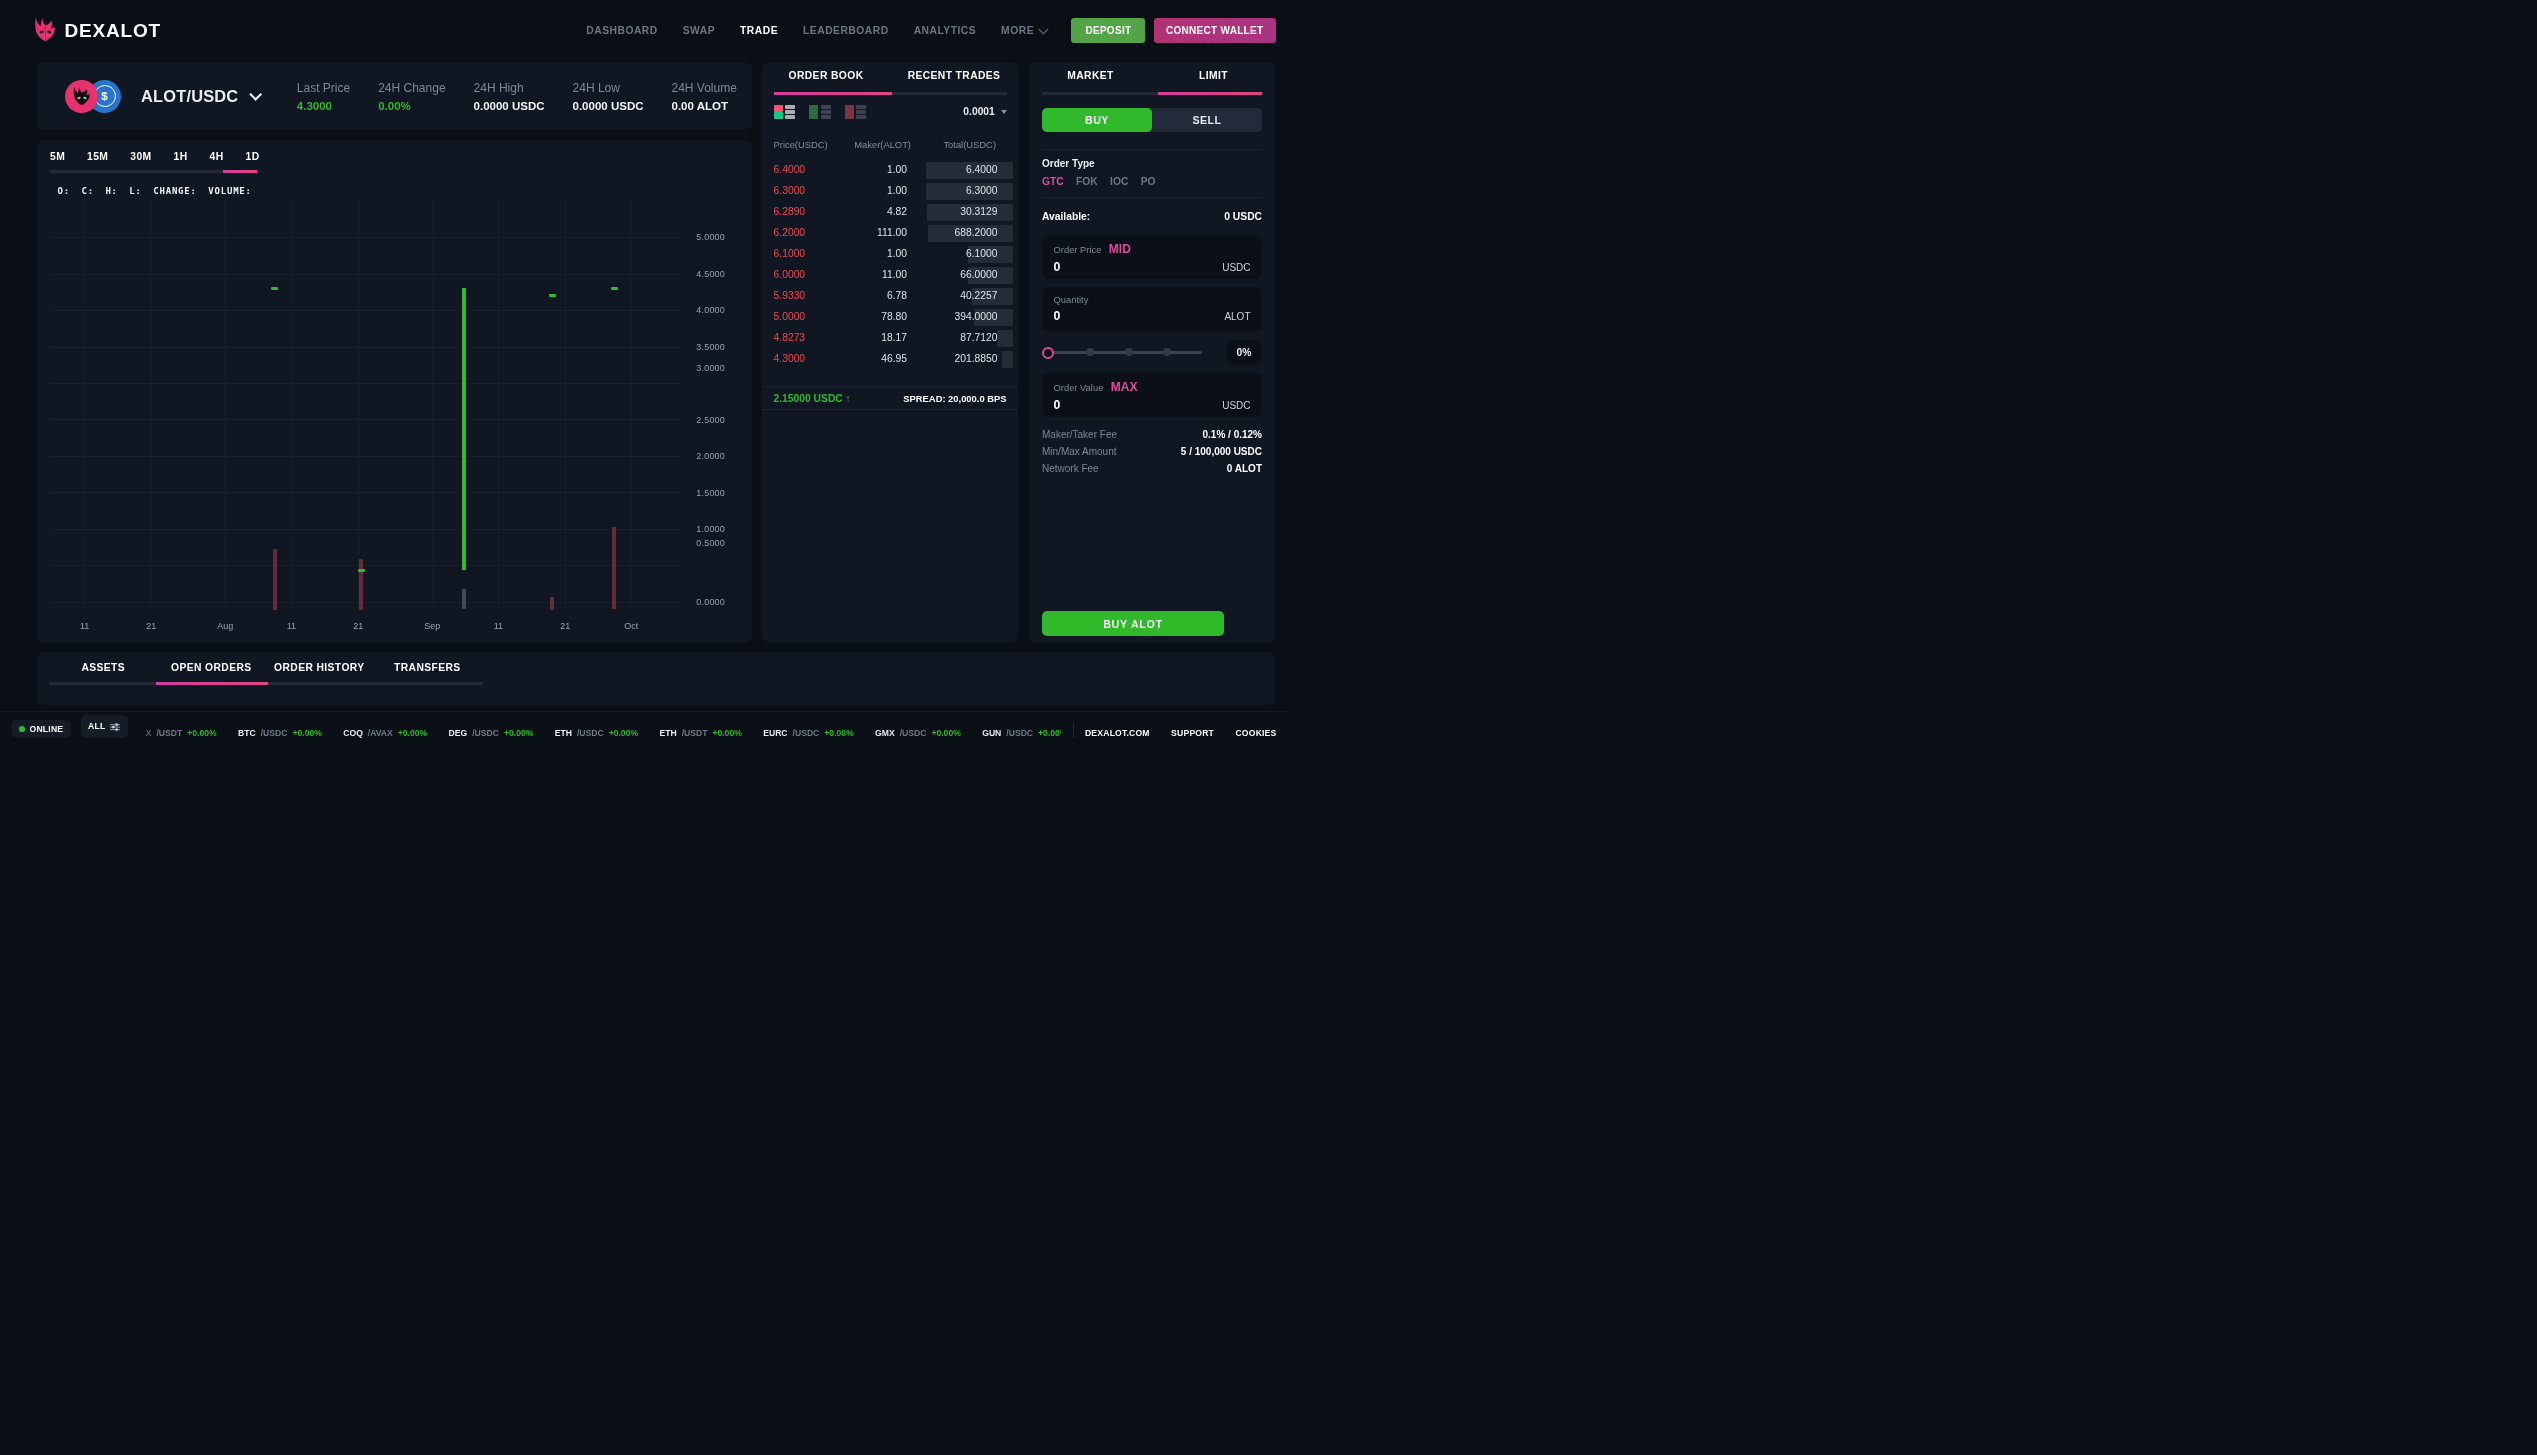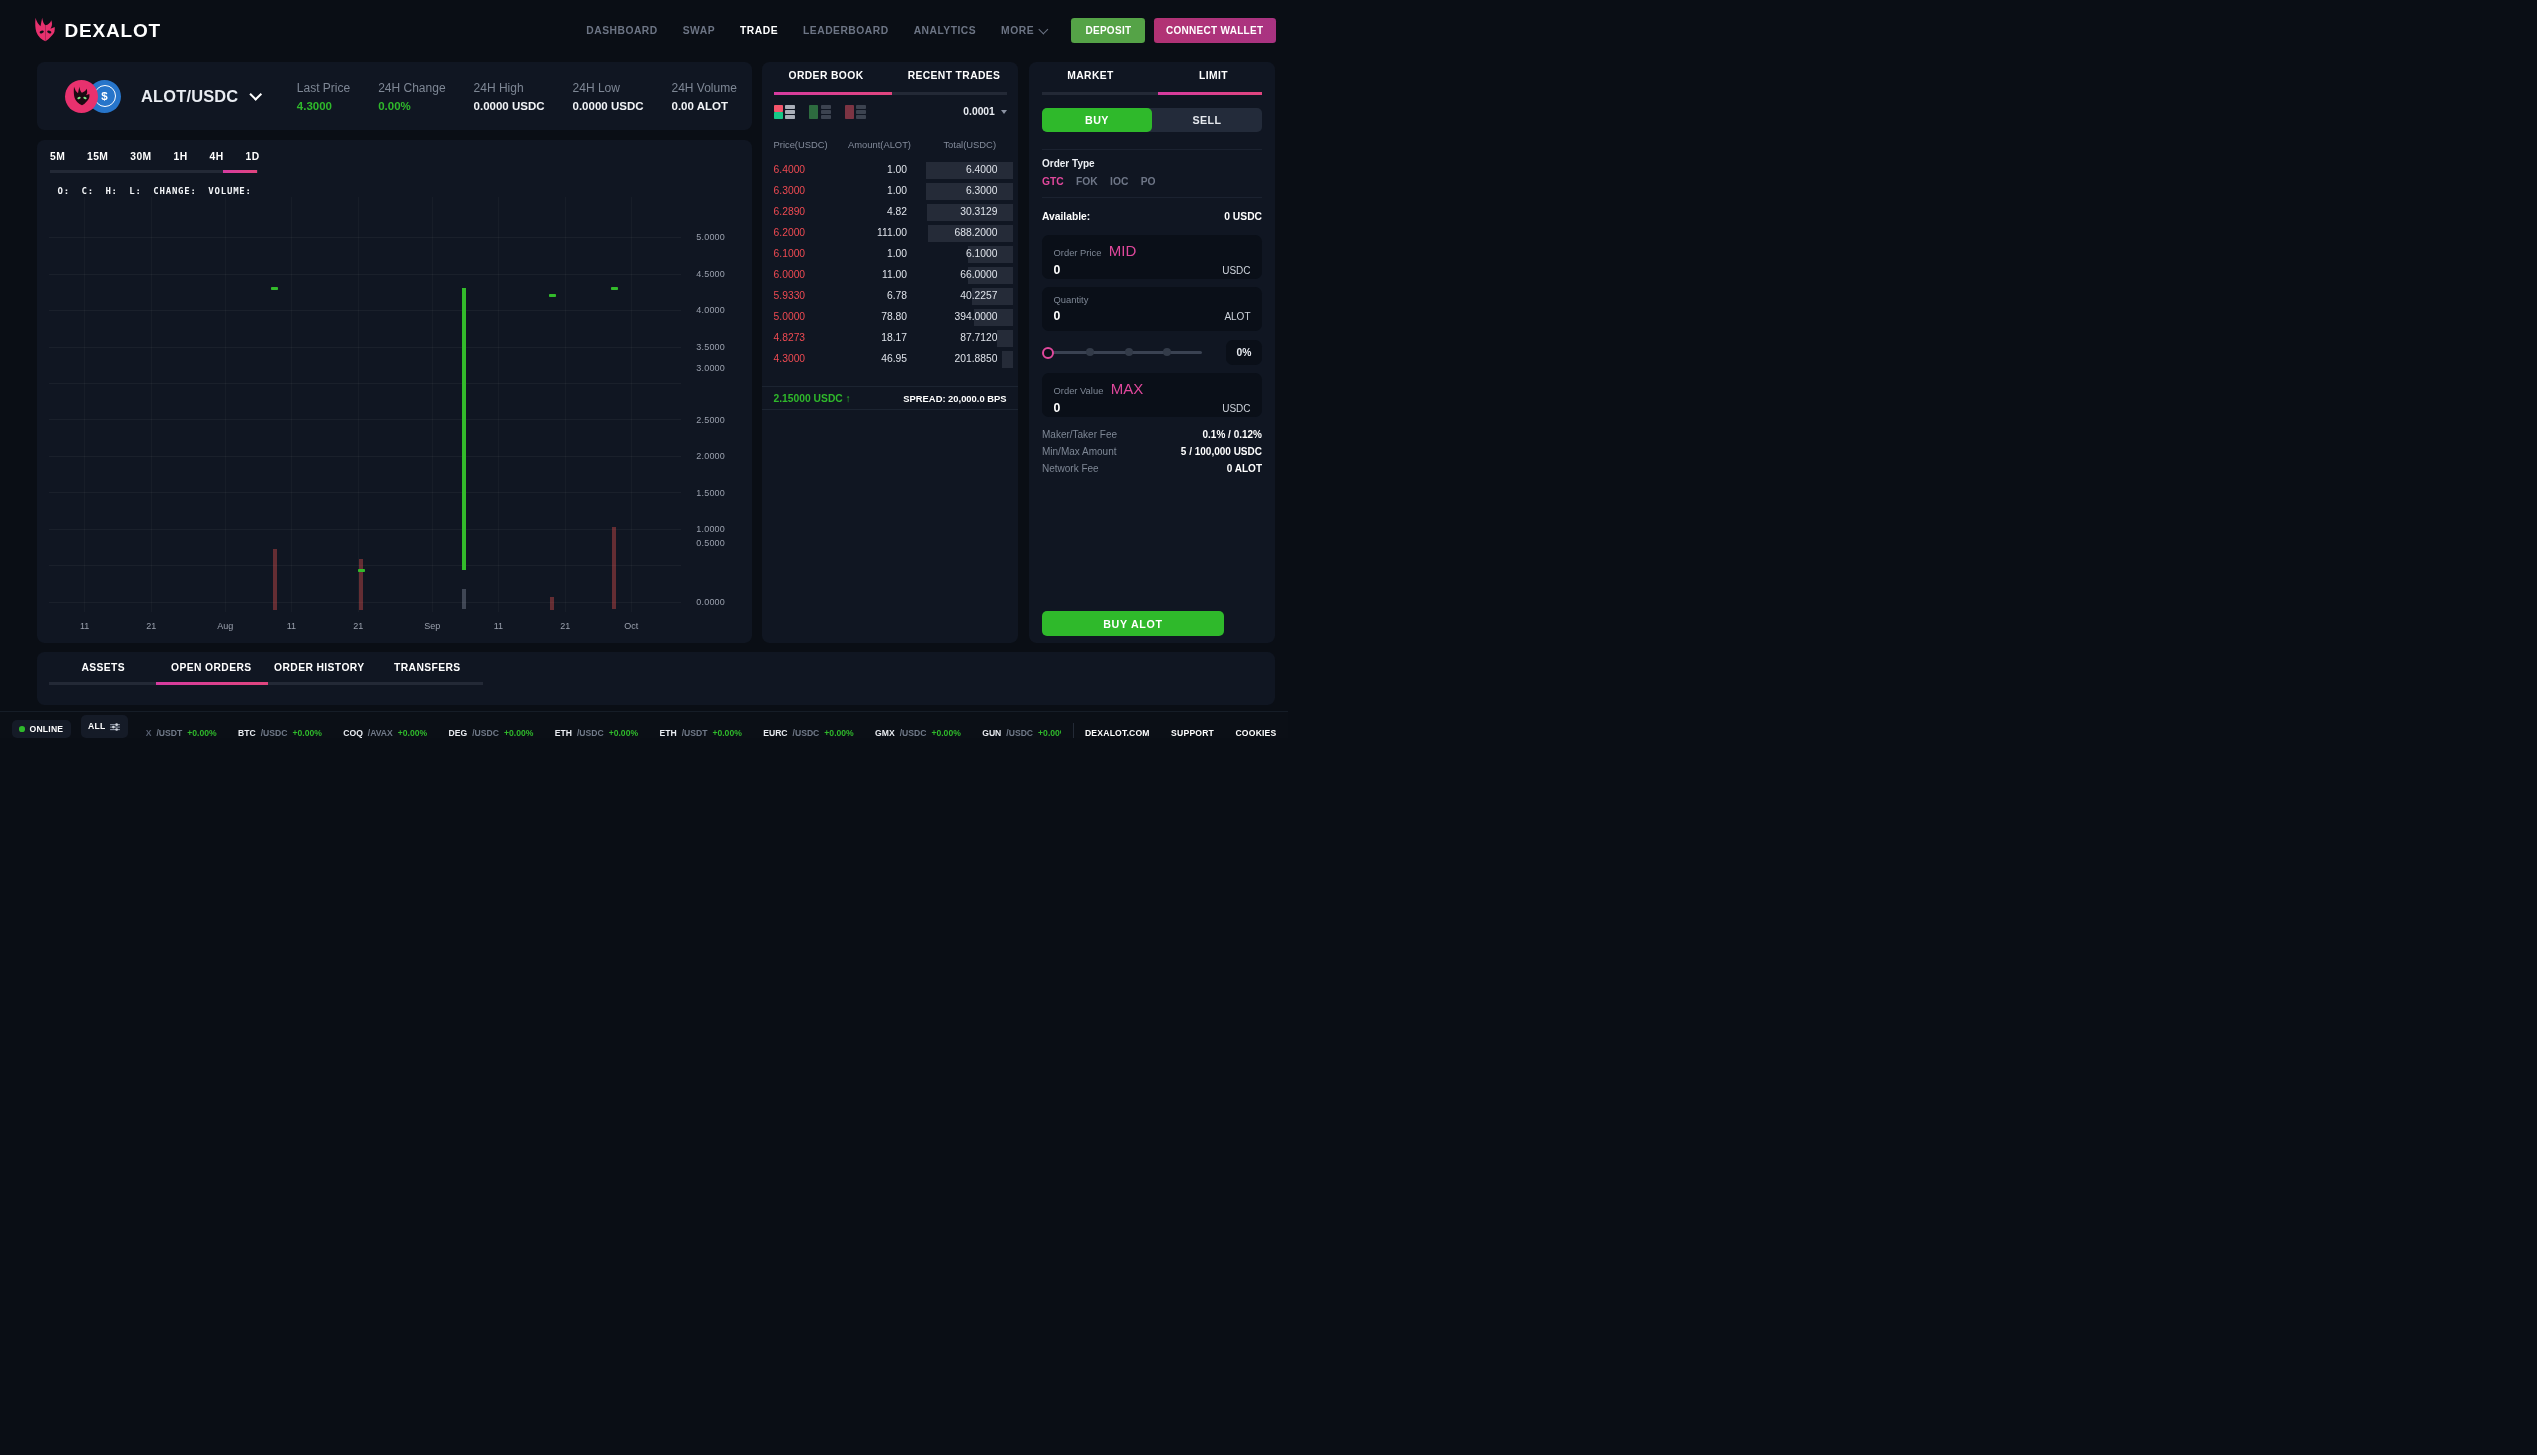--- a/index.html
+++ b/index.html
@@ -88,21 +88,21 @@
   .tp-divider{position:absolute;left:13px;right:13px;height:0.8px;background:#1b2230}
   #tp-ordertype-label{position:absolute;top:96px;left:13px;font-size:10px;font-weight:bold;color:#eceff4}
   #tp-ordertypes{position:absolute;top:114px;left:13px;display:flex;gap:12.3px}
   .otype{font-size:10.3px;font-weight:bold;color:#6e7687;cursor:pointer}
   .otype.active{color:#e0489c}
   #tp-available-row{position:absolute;top:149px;left:13px;right:13px;display:flex;justify-content:space-between}
   #tp-available-label,#tp-available-val{font-size:10.3px;font-weight:bold;color:#fff}
   .input-card{position:absolute;left:13px;width:220px;height:44px;background:#0a0f18;border-radius:6.6px;box-sizing:border-box;padding:7.4px 11.5px}
   .ic-label-row{display:flex;gap:7.4px;align-items:baseline}
   .ic-label{font-size:9.4px;color:#7e8795}
-  .ic-tag{font-size:15px;font-weight:normal;color:#e0489c;cursor:pointer}
+  .ic-tag{font-size:12px;font-weight:bold;color:#e0489c;cursor:pointer}
   .ic-value-row{display:flex;justify-content:space-between;align-items:baseline;margin-top:4.1px}
   .ic-value{font-size:12.3px;font-weight:bold;color:#fff}
   .ic-unit{font-size:10px;color:#cfd4dc}
   #card-price{top:173px}
   #card-qty{top:225px}
   #card-value{top:311px}
   #slider-row{position:absolute;top:278px;left:13px;width:220px;height:25px}
   #slider-track{position:absolute;left:5.7px;top:10.7px;width:154px;height:3.3px;border-radius:1.6px;background:#3a4252}
   .slider-dot{position:absolute;top:-2.5px;width:8.2px;height:8.2px;border-radius:50%;background:#333b49}
   #slider-thumb{position:absolute;left:0;top:6.6px;width:8.2px;height:8.2px;border-radius:50%;background:#0a0f18;border:2.1px solid #e0489c;cursor:pointer}
@@ -317,21 +317,21 @@
     </span>
   </div>
 
   <div id="ob-group">
     <span id="ob-group-val">0.0001</span>
     <span class="caret"></span>
   </div>
 
   <div id="ob-headers">
     <span id="ob-h1">Price(USDC)</span>
-    <span id="ob-h2">Amount(ALOT)</span>
+    <span id="ob-h2">Maker(ALOT)</span>
     <span id="ob-h3">Total(USDC)</span>
   </div>
 
   <div id="ob-rows">
       <div class="ob-row">
         <div class="ob-depth" style="width: 87px;"></div>
         <div class="ob-price">6.4000</div>
         <div class="ob-amt">1.00</div>
         <div class="ob-total">6.4000</div>
       </div>

